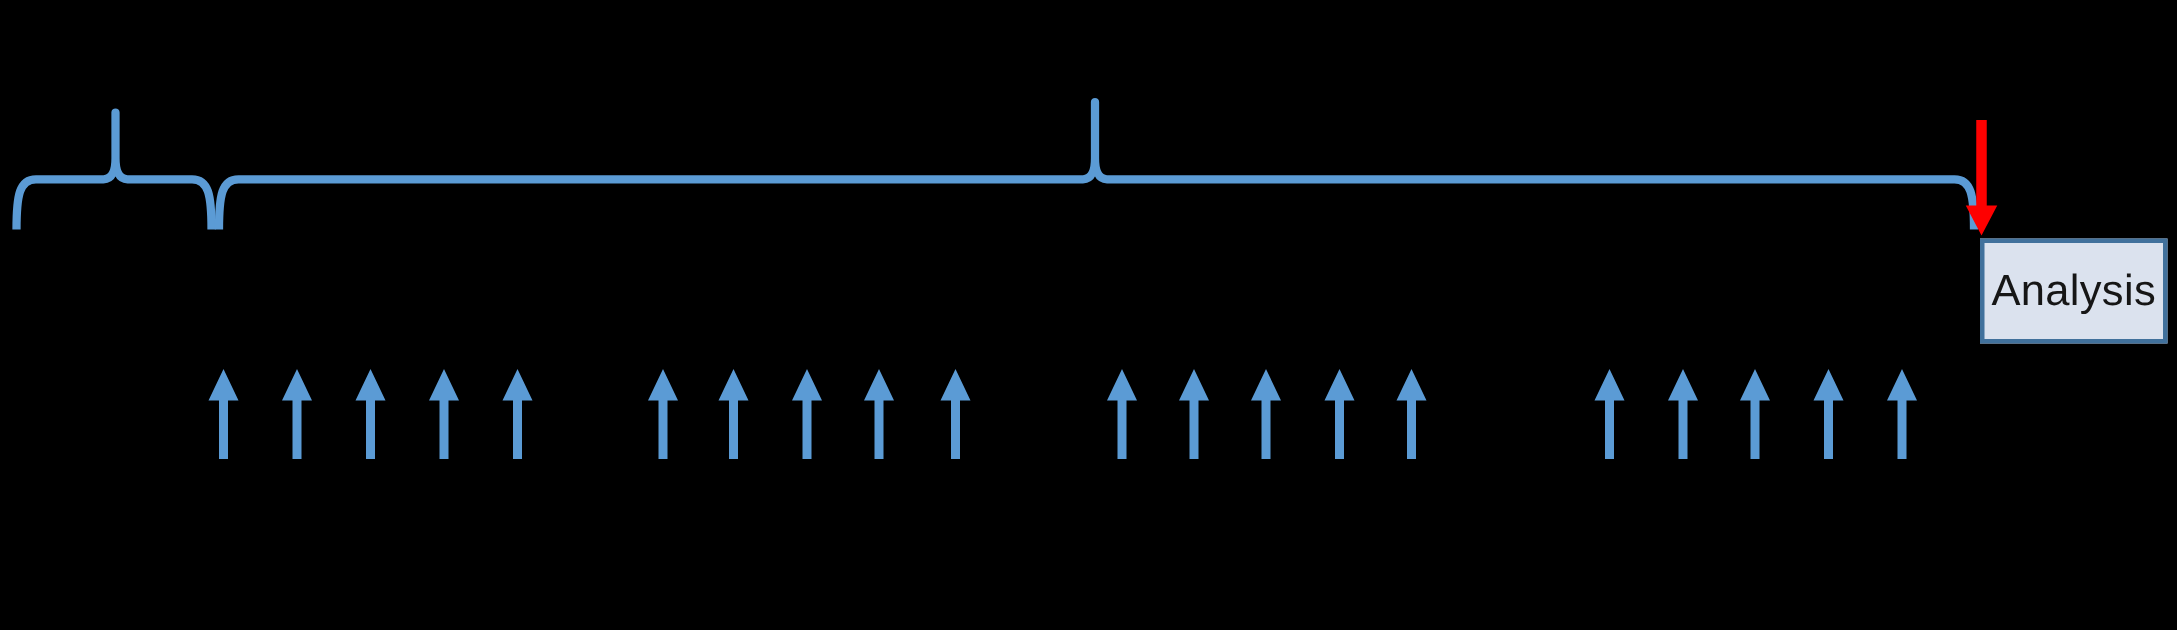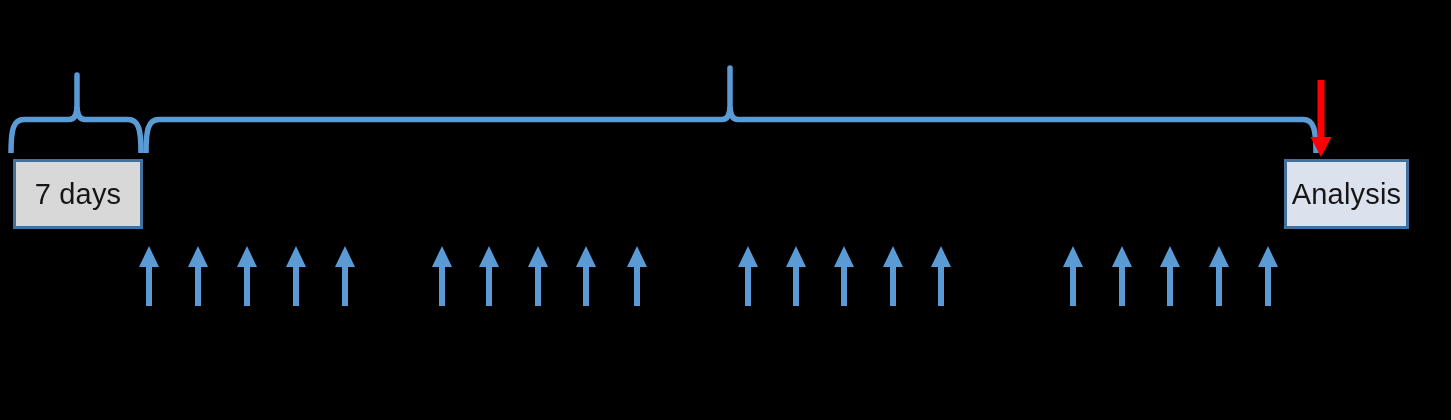--- a/index.html
+++ b/index.html
@@ -10,31 +10,28 @@
   }
   #stage{position:absolute;left:0;top:0;width:1451px;height:420px}
   .seg{
     position:absolute;top:159px;height:70px;box-sizing:border-box;
     border:3px solid var(--border,#41719c);
     display:flex;align-items:center;justify-content:center;
   }
   .seg span{font-size:29px;color:#161616;letter-spacing:0.2px}
   #seg-0{left:13px;width:130px}
   #seg-1{left:140px;width:1183px}
-  #seg-2{left:1284px;width:125px}
+  #seg-2{left:1320px;width:125px}
   #diagram-svg{position:absolute;left:0;top:0}
 </style>
 </head>
 <body style="background: rgb(0, 0, 0);">
 
 <div id="stage">
 
-  <div class="seg" id="seg-0" style="background: rgb(216, 216, 216);">
-    <span style="color: rgb(22, 22, 22);">7 days</span>
-  </div>
 
 
   <div class="seg" id="seg-2" style="background: rgb(219, 226, 238);">
     <span style="color: rgb(22, 22, 22);">Analysis</span>
   </div>
 
   <svg id="diagram-svg" width="1451" height="420" viewBox="0 0 1451 420">
       <path d="M 11 153 C 11 130 13 119.5 24 119.5 L 69 119.5 C 75 119.5 77 113 77 105.5 L 77 75 L 77 105.5 C 77 113 79 119.5 85 119.5 L 128 119.5 C 139 119.5 141 130 141 153" fill="none" stroke="#5b9bd5" stroke-width="5.5" stroke-linejoin="round"></path>
       <path d="M 146 153 C 146 130 148 119.5 159 119.5 L 722 119.5 C 728 119.5 730 113 730 105.5 L 730 68 L 730 105.5 C 730 113 732 119.5 738 119.5 L 1303 119.5 C 1314 119.5 1316 130 1316 153" fill="none" stroke="#5b9bd5" stroke-width="5.5" stroke-linejoin="round"></path>
       <polygon points="149,246 159,267 152,267 152,306 146,306 146,267 139,267" fill="#5b9bd5"></polygon>

